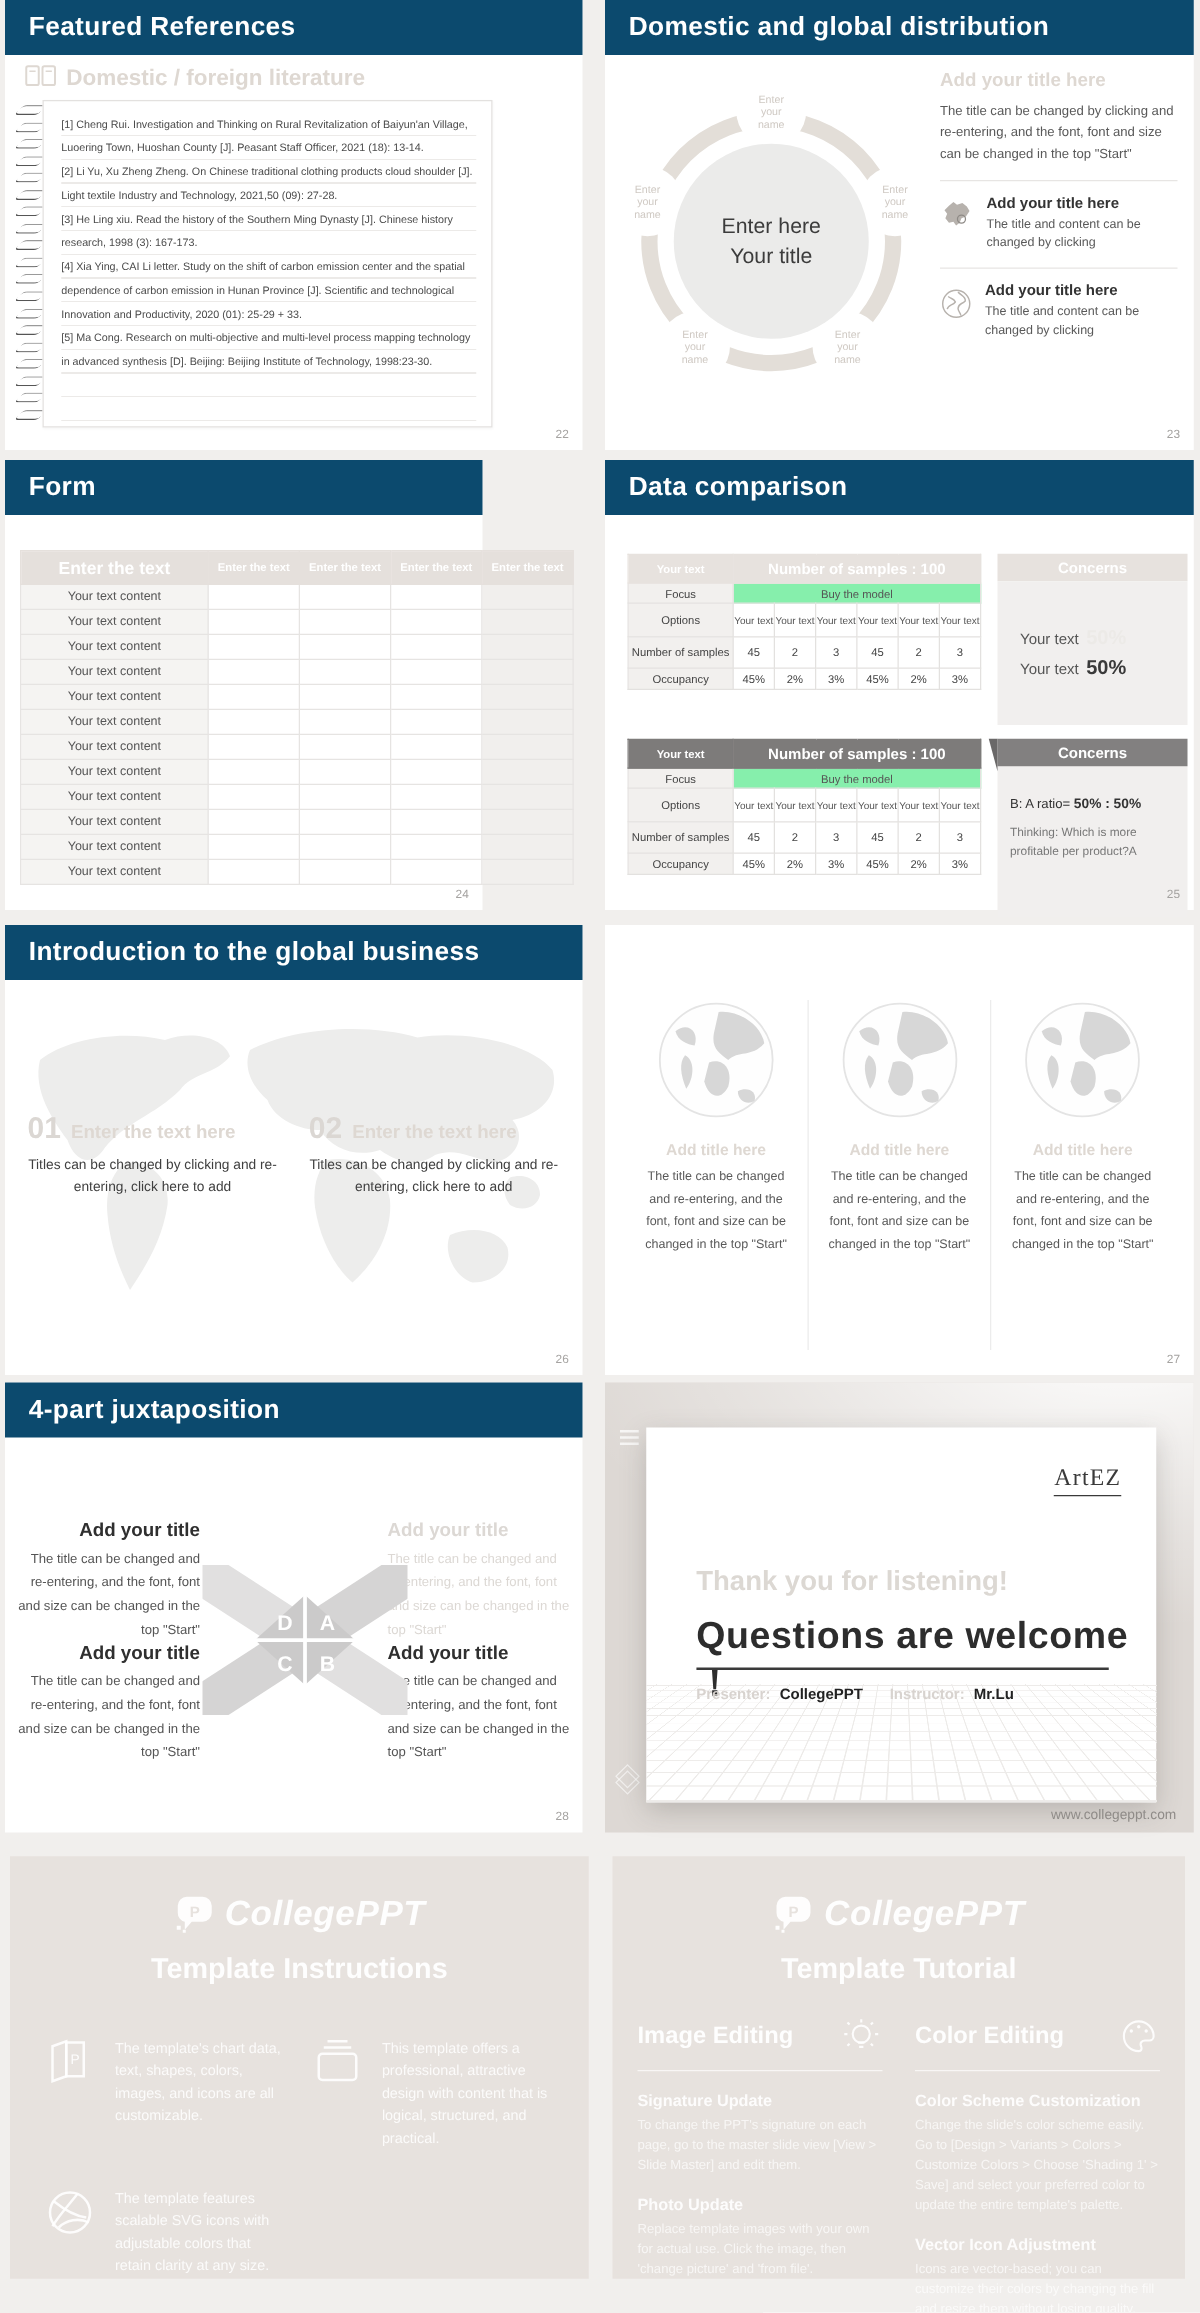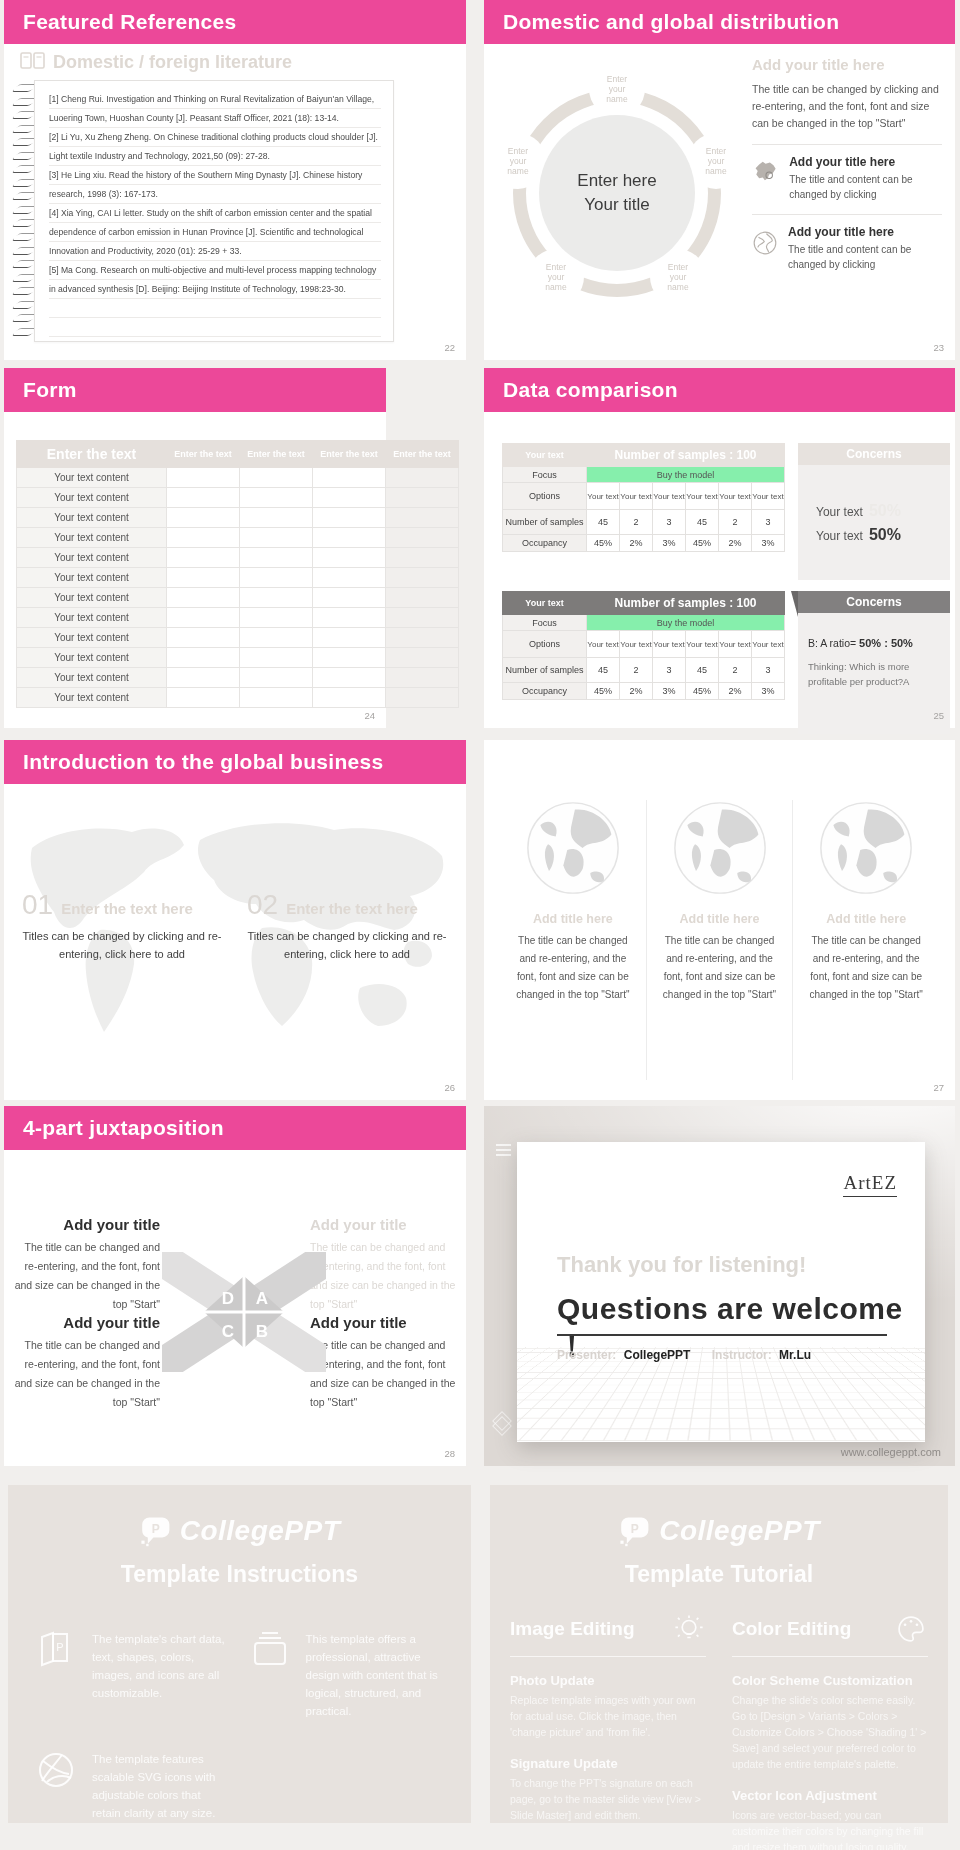--- a/index.html
+++ b/index.html
@@ -1,19 +1,19 @@
 <!DOCTYPE html>
 <html><head>
 <meta charset="utf-8">
 <style>
   html,body{margin:0;padding:0;}
   .canvas{position:relative;width:960px;height:1850px;background:#f1efed;
           font-family:"Liberation Sans",sans-serif;overflow:hidden;}
   .card{position:absolute;background:#ffffff;}
-  .bar{height:44px;background:#ec4899;color:#fff;font-weight:bold;font-size:21px;
+  .bar{height:44px;background:#0c4a6e;color:#fff;font-weight:bold;font-size:21px;
        line-height:44px;padding-left:19px;letter-spacing:.3px;white-space:nowrap;overflow:hidden;}
   .content{position:absolute;left:0;right:0;top:44px;bottom:0;}
   .pagenum{position:absolute;right:11px;bottom:7px;font-size:9.5px;color:#a5a3a1;}
   .faded-head{color:#ded8d2;font-weight:bold;}
 
   
   #card22{left:4px;top:0;width:462px;height:360px;}
   #card23{left:484px;top:0;width:471px;height:360px;}
   #card24{left:4px;top:368px;width:382px;height:360px;}
   #card25{left:484px;top:368px;width:471px;height:360px;}
@@ -92,21 +92,21 @@
   .pct-dark{color:#3a3a3a;font-weight:bold;font-size:16px;margin-left:6px;}
   .ratio-line{font-size:10.5px;color:#333;margin:16px 0 10px 0;}
   .ratio-line b{font-size:11px;}
   .thinking{font-size:9.5px;color:#777;line-height:15px;}
 
   
   .worldmap{position:absolute;left:0;top:16px;width:462px;height:300px;}
   .intro-group{position:absolute;top:105px;width:200px;}
   #intro1{left:18px;} #intro2{left:243px;}
   .intro-head{display:flex;align-items:baseline;gap:8px;}
-  .intro-num{font-size:28px;font-weight:normal;color:#dbd7d3;}
+  .intro-num{font-size:24px;font-weight:bold;color:#dbd7d3;}
   .intro-title{font-size:15px;}
   .intro-body{margin-top:6px;text-align:center;font-size:11px;color:#3f3f3f;line-height:18px;}
 
   
   .strategy{position:absolute;left:16px;right:16px;top:16px;bottom:20px;display:flex;}
   .strat-col{flex:1;padding:0 12px;text-align:center;}
   .strat-col + .strat-col{border-left:1px solid #ececec;}
   .strat-col h4{margin:12px 0 6px 0;font-size:12.5px;}
   .strat-col p{margin:0;font-size:10px;color:#595959;line-height:18px;}
 
@@ -709,26 +709,26 @@
       <div class="tut-col">
         <div class="tut-head">
           <span>Image Editing</span>
           <svg width="34" height="34" viewBox="0 0 40 40" fill="none" stroke="rgba(255,255,255,.9)" stroke-width="2">
             <circle cx="20" cy="18" r="8"></circle>
               <path d="M17 26 h6 M18 30 h4"></path>
               <path d="M20 4 v3 M33 18 h3 M4 18 h3 M29 9 l2 -2 M9 9 L7 7 M29 27 l2 2 M9 27 l-2 2"></path>
           </svg>
         </div>
         <div class="tut-entry">
+          <h5>Signature Update</h5>
+          <p>To change the PPT's signature on each page, go to the master slide view [View &gt; Slide Master] and edit them.</p>
+        </div>
+        <div class="tut-entry">
           <h5>Photo Update</h5>
           <p>Replace template images with your own for actual use. Click the image, then 'change picture' and 'from file'.</p>
-        </div>
-        <div class="tut-entry">
-          <h5>Signature Update</h5>
-          <p>To change the PPT's signature on each page, go to the master slide view [View &gt; Slide Master] and edit them.</p>
         </div>
       </div>
       <div class="tut-col">
         <div class="tut-head">
           <span>Color Editing</span>
           <svg width="34" height="34" viewBox="0 0 40 40" fill="none" stroke="rgba(255,255,255,.9)" stroke-width="2">
             <path d="M20 6 a14 14 0 1 0 0 28 c3 0 3 -3 2 -5 c-1 -3 1 -5 4 -5 h4 a4 4 0 0 0 4 -4 a14 14 0 0 0 -14 -14 z"></path>
             <circle cx="13" cy="15" r="1.6" fill="rgba(255,255,255,.9)" stroke="none"></circle>
               <circle cx="20" cy="11" r="1.6" fill="rgba(255,255,255,.9)" stroke="none"></circle>
               <circle cx="27" cy="15" r="1.6" fill="rgba(255,255,255,.9)" stroke="none"></circle>

